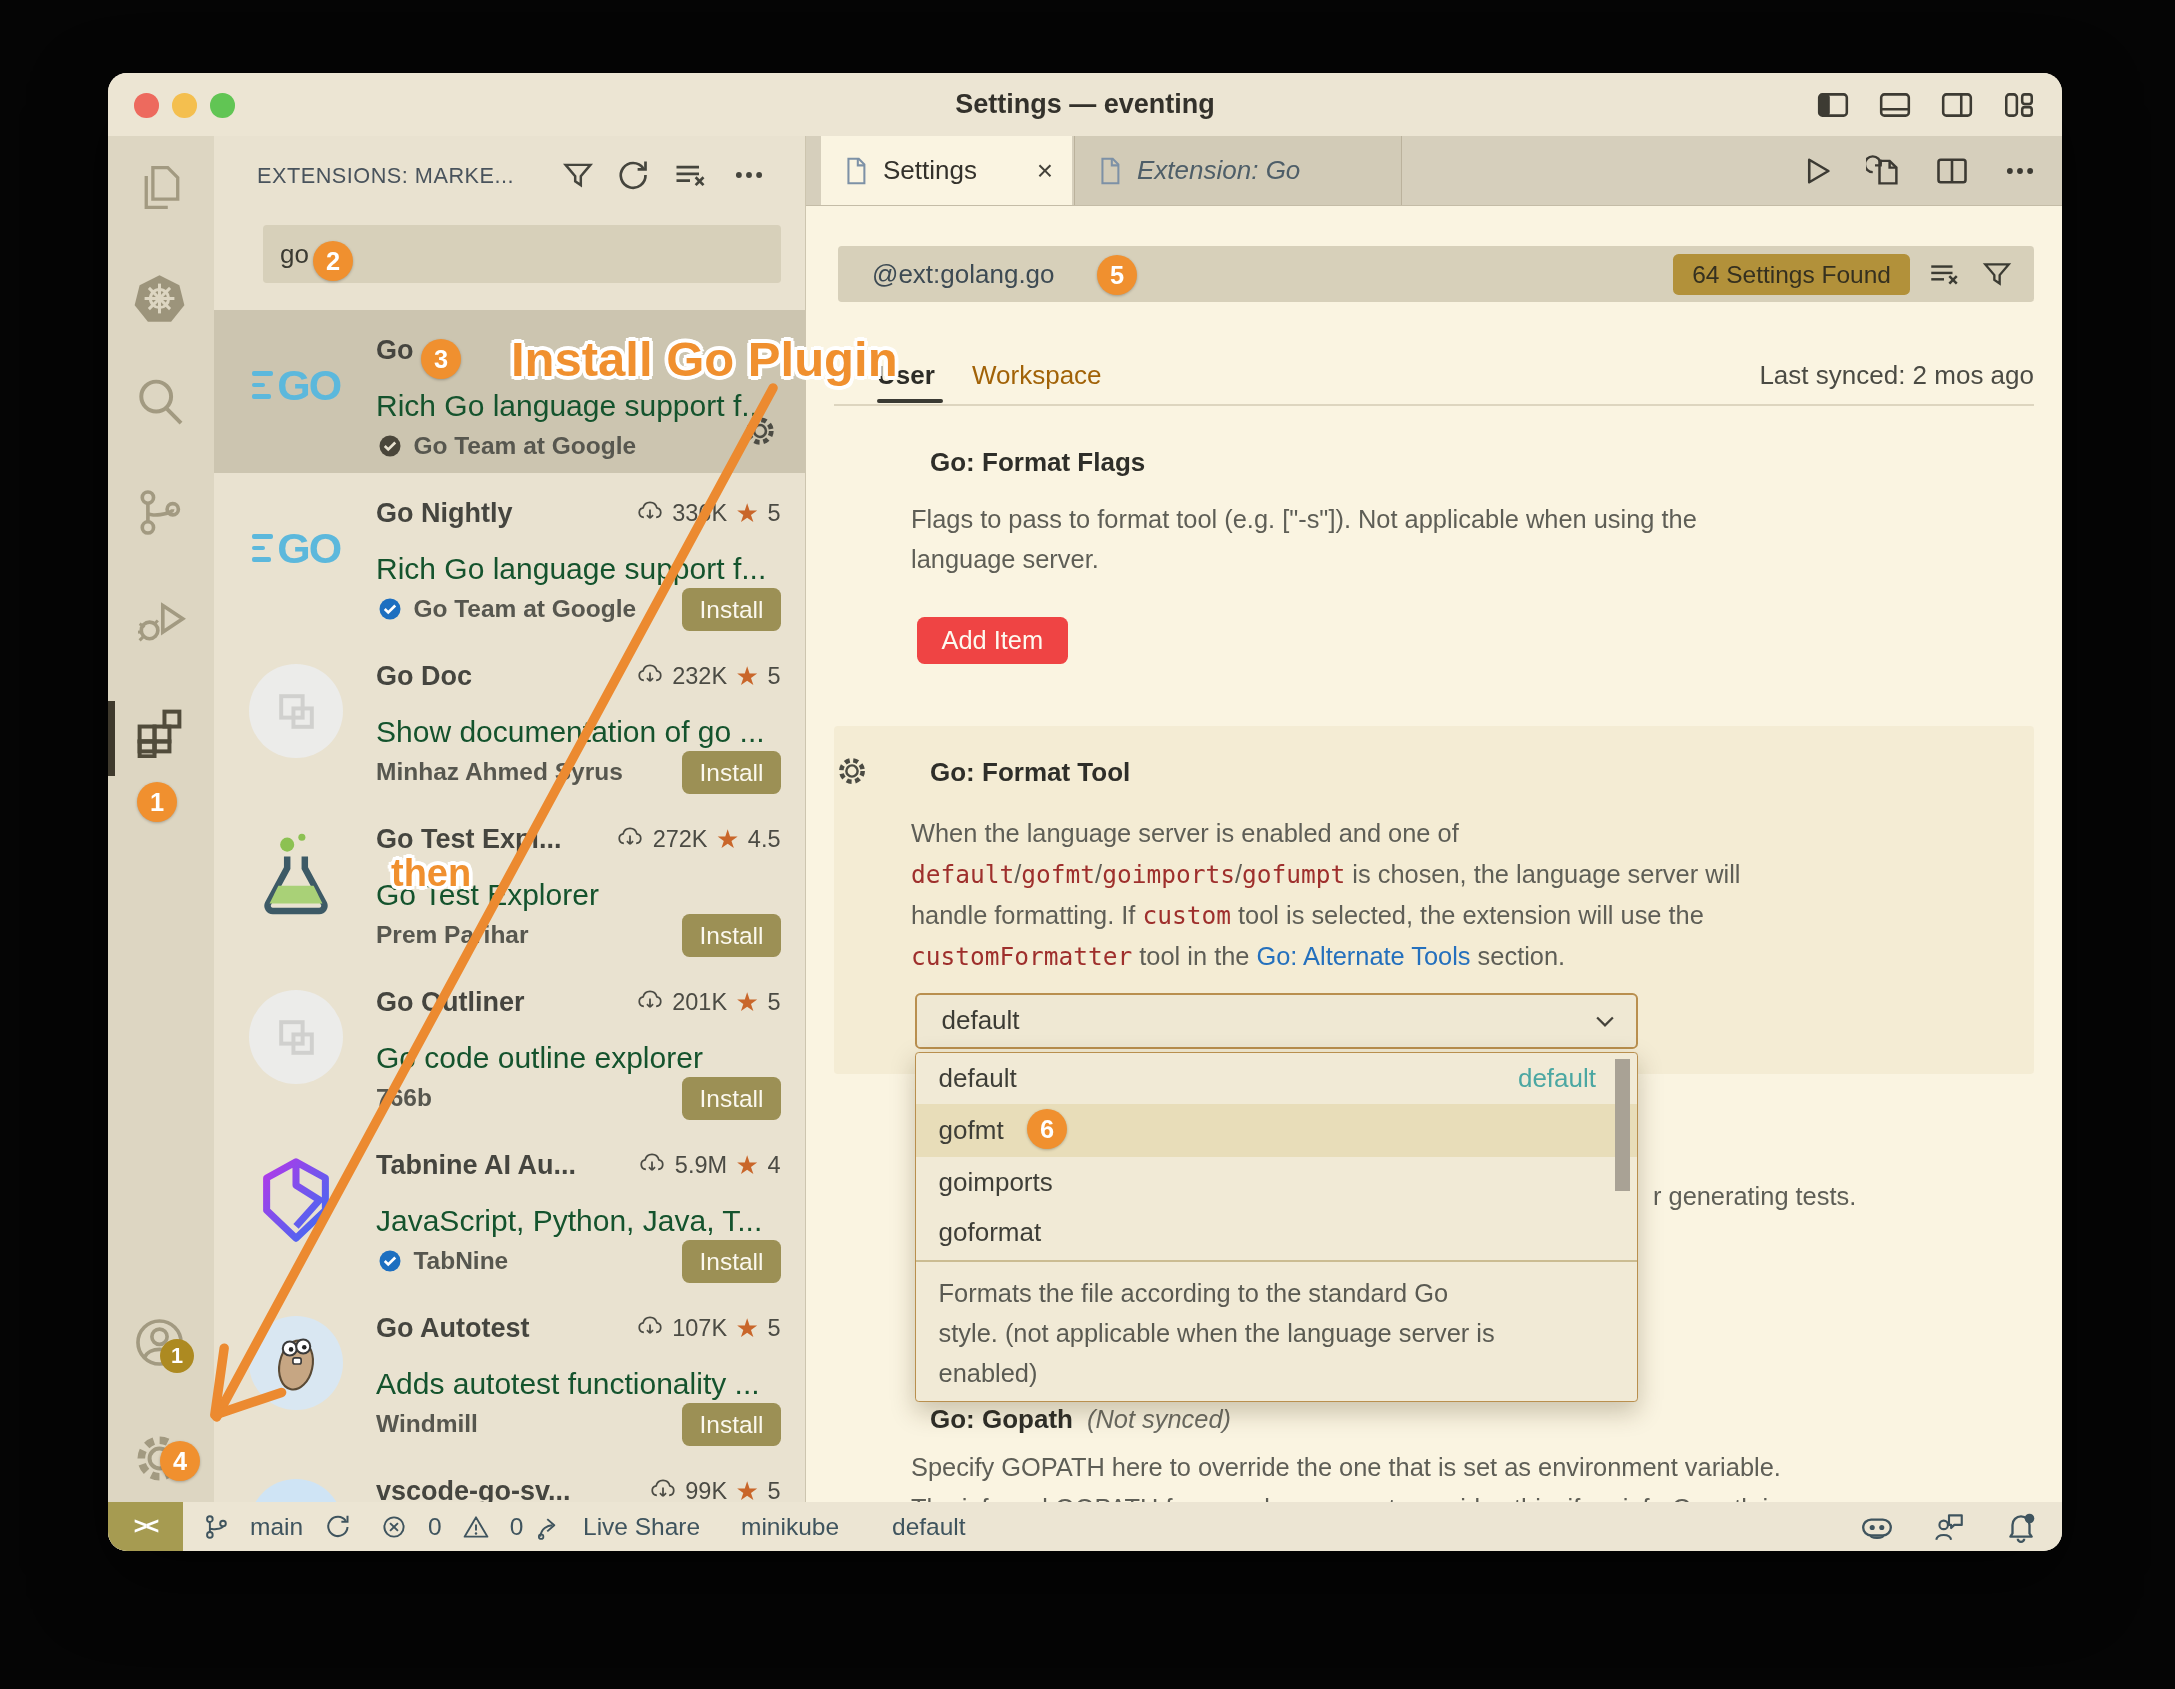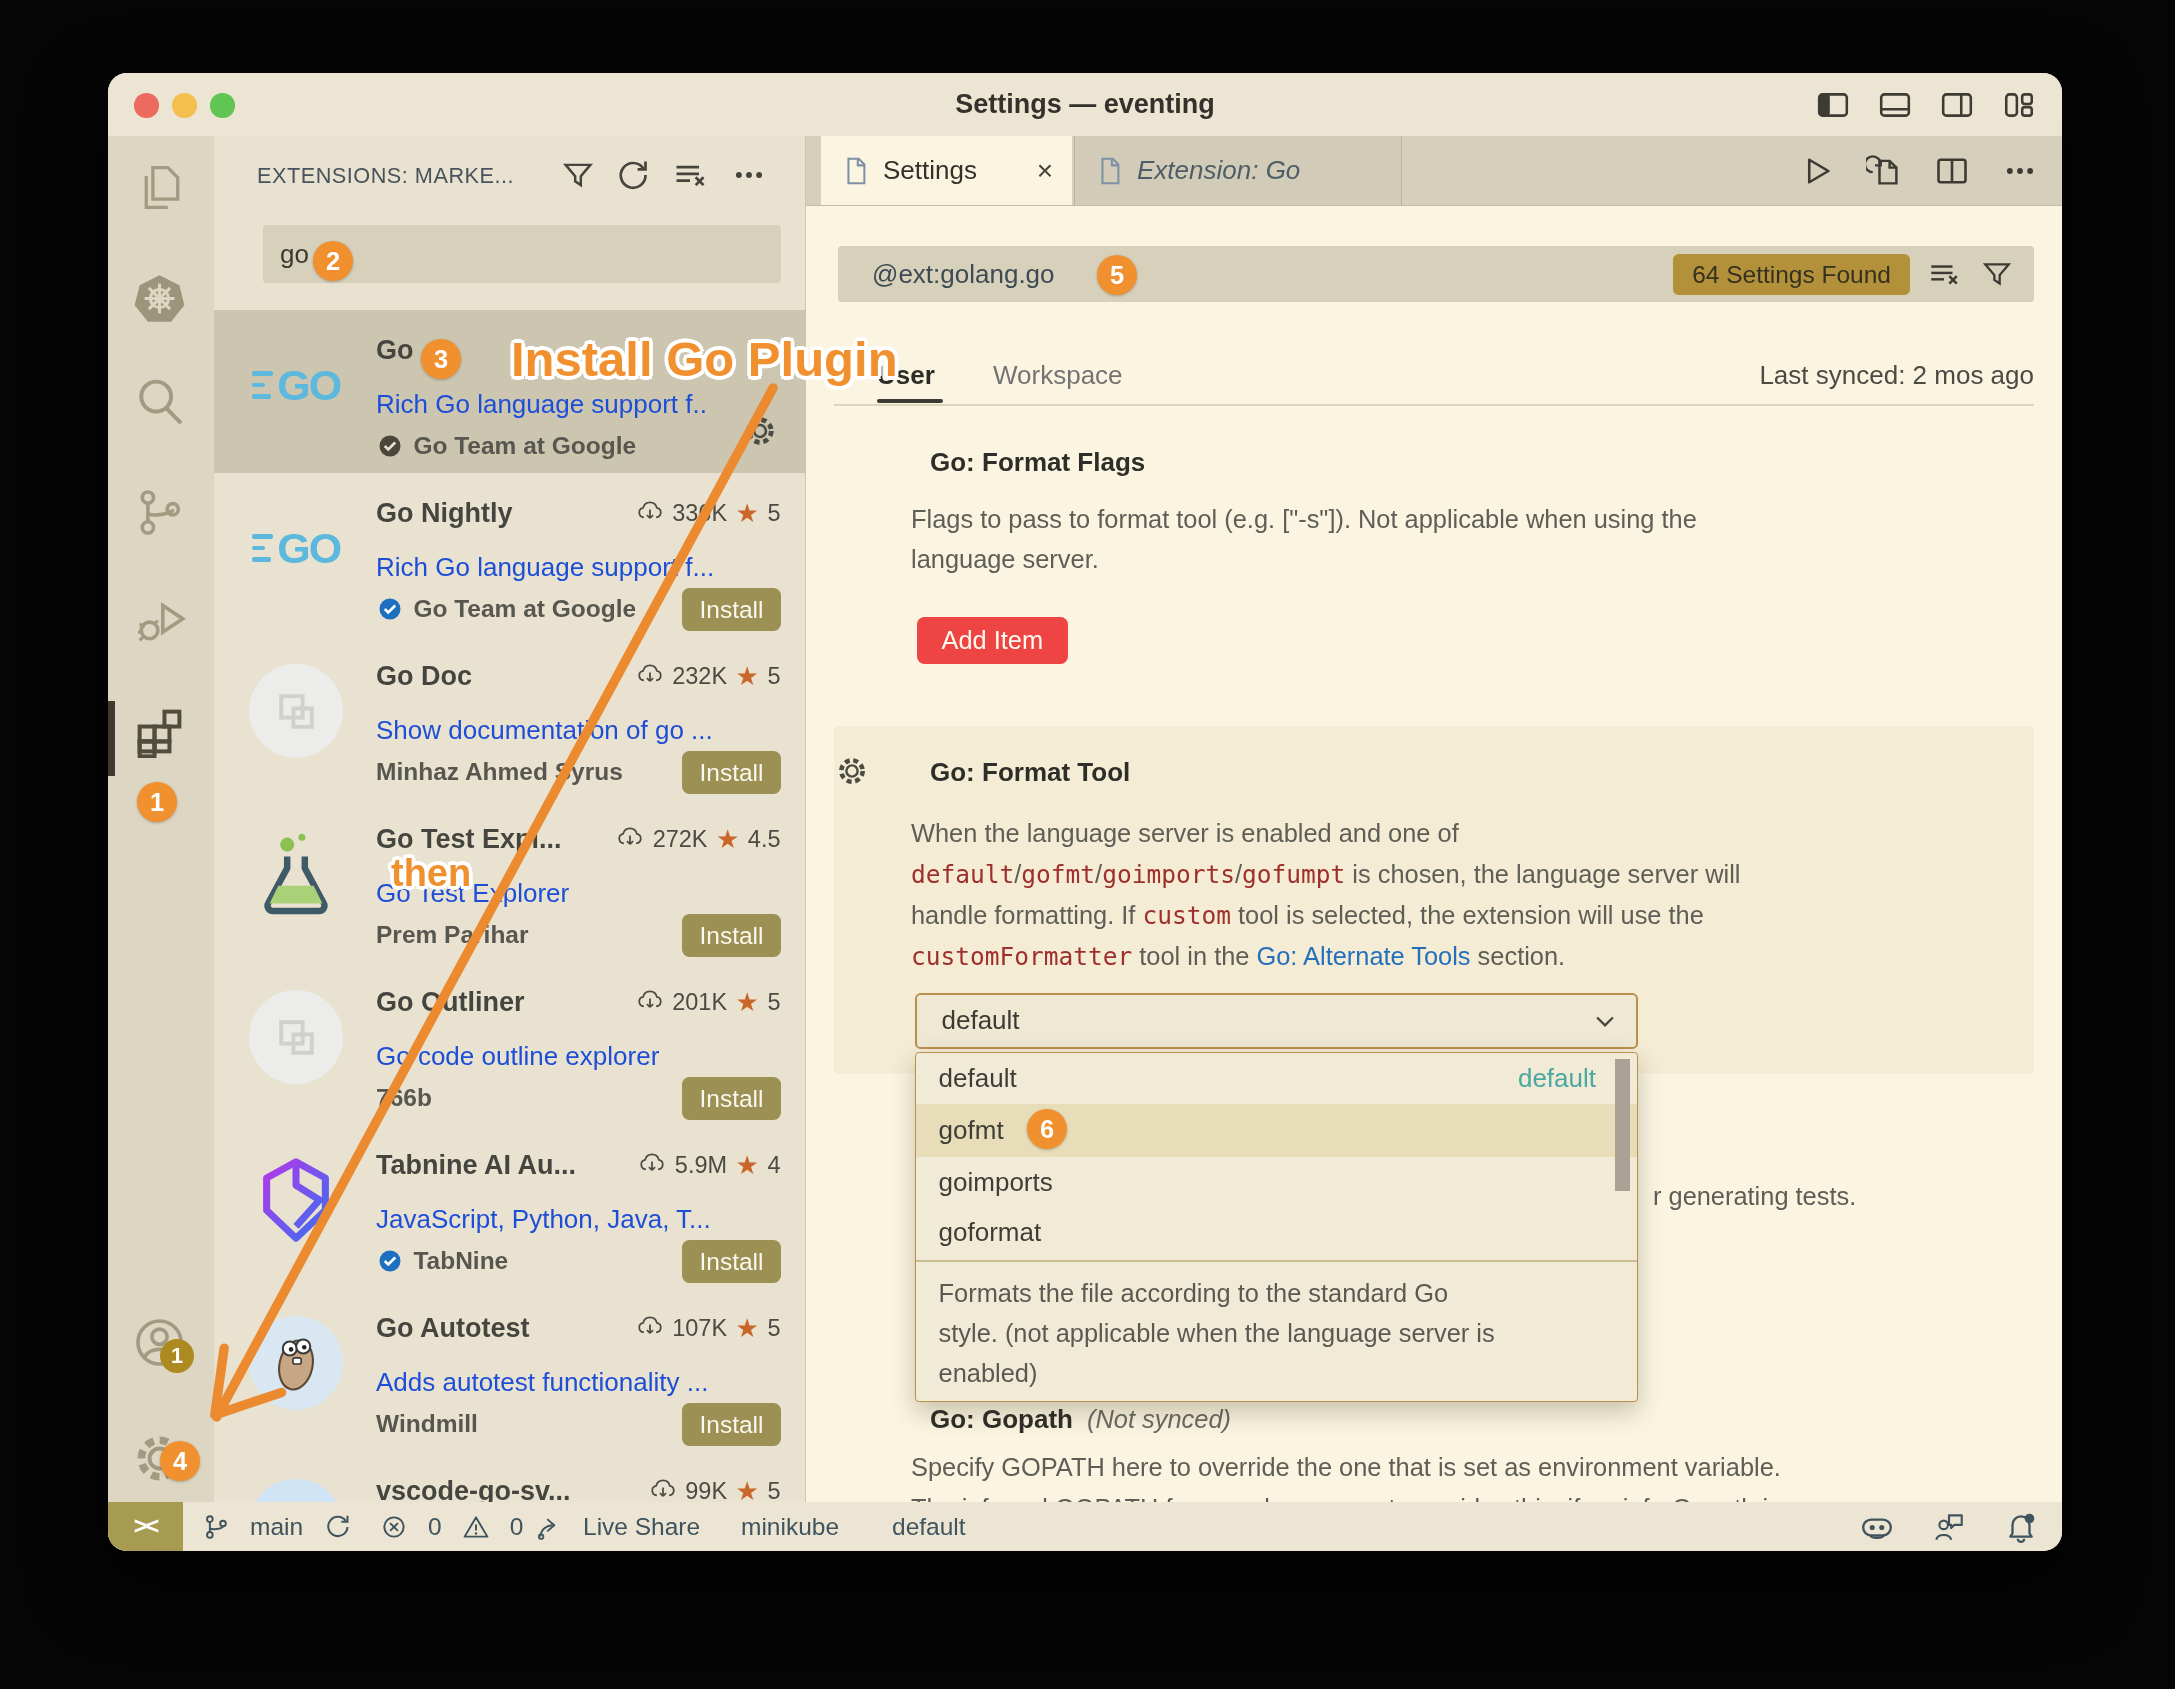--- a/index.html
+++ b/index.html
@@ -32,21 +32,21 @@
              color:#49535c;font-weight:500;}
   .sb-hicon{position:absolute;top:21px;width:36px;height:36px;color:#45453d;}
   .sb-search{position:absolute;left:49px;top:89px;width:518px;height:58px;background:#d7d0ba;border-radius:3.8px;}
   .sb-search span{display:block;padding-left:17px;line-height:58px;font-size:26px;color:#3a3a32;}
   .ext-row{position:absolute;left:0;width:591px;height:163px;}
   .ext-row.selected{background:#ccc5b0;}
   .ext-icon{position:absolute;left:35px;top:28px;width:94px;height:94px;}
   .ext-title{position:absolute;left:162px;top:24.5px;font-size:27px;font-weight:700;color:#45453f;white-space:nowrap;}
   .ext-meta{position:absolute;right:24.5px;top:26px;display:flex;align-items:center;gap:8.5px;font-size:23.5px;color:#4b4b44;}
   .ext-meta .star{color:#c9662a;font-size:26px;line-height:26px;}
-  .ext-desc{position:absolute;left:162px;top:79px;width:407px;font-size:26px;color:#1d4ed8;white-space:nowrap;overflow:hidden;}
+  .ext-desc{position:absolute;left:162px;top:79px;width:407px;font-size:30px;color:#14532d;white-space:nowrap;overflow:hidden;}
   .ext-pub{position:absolute;left:162px;top:122px;display:flex;align-items:center;gap:9.4px;font-size:24.5px;font-weight:700;color:#57574f;white-space:nowrap;}
   .install-btn{position:absolute;right:24.5px;top:115px;height:43px;line-height:43px;padding:0 17px;border-radius:7.5px;
                background:#9c9055;color:#fbf8ee;font-size:24.5px;}
   .row-gear{position:absolute;right:26px;top:102px;width:38px;height:38px;color:#4b4b43;}
 
   
   .go-logo{width:94px;height:94px;display:flex;align-items:center;justify-content:center;gap:4.7px;}
   .go-lines{display:flex;flex-direction:column;gap:6.6px;}
   .go-lines i{display:block;height:4.7px;background:#5cb8dc;border-radius:1.9px;}
   .go-lines i:nth-child(1){width:21px;}.go-lines i:nth-child(2){width:13px;}.go-lines i:nth-child(3){width:19px;}
@@ -565,21 +565,21 @@
           </svg>
         </span>
       <span class="in-icon" style="left:1142px">
         <svg width="34" height="34" viewBox="0 0 32 32">
             <path d="M5 7h22l-8.5 10v8l-5-3.4V17z" fill="none" stroke="currentColor" stroke-width="2.2"></path>
           </svg>
         </span>
     </div>
 
     <span class="scope" style="left:71px;font-weight:700;color:#2c2c27">User</span>
-    <span class="scope" style="left:187px;color:#737373">Workspace</span>
+    <span class="scope" style="left:166px;color:#a16207">Workspace</span>
     <span class="scope" style="right:28px;color:#4b4b44">Last synced: 2 mos ago</span>
     <div class="scope-underline"></div>
     <div class="scope-sep"></div>
 
     <div class="abs setting-h" style="left:105px;top:311px">
       <span class="cat">Go: </span><span class="nm">Format Flags</span>
     </div>
     <div class="abs" style="left:105px;top:363px">
       <div class="desc-line">Flags to pass to format tool (e.g. ["-s"]). Not applicable when using the</div>
       <div class="desc-line">language server.</div>

